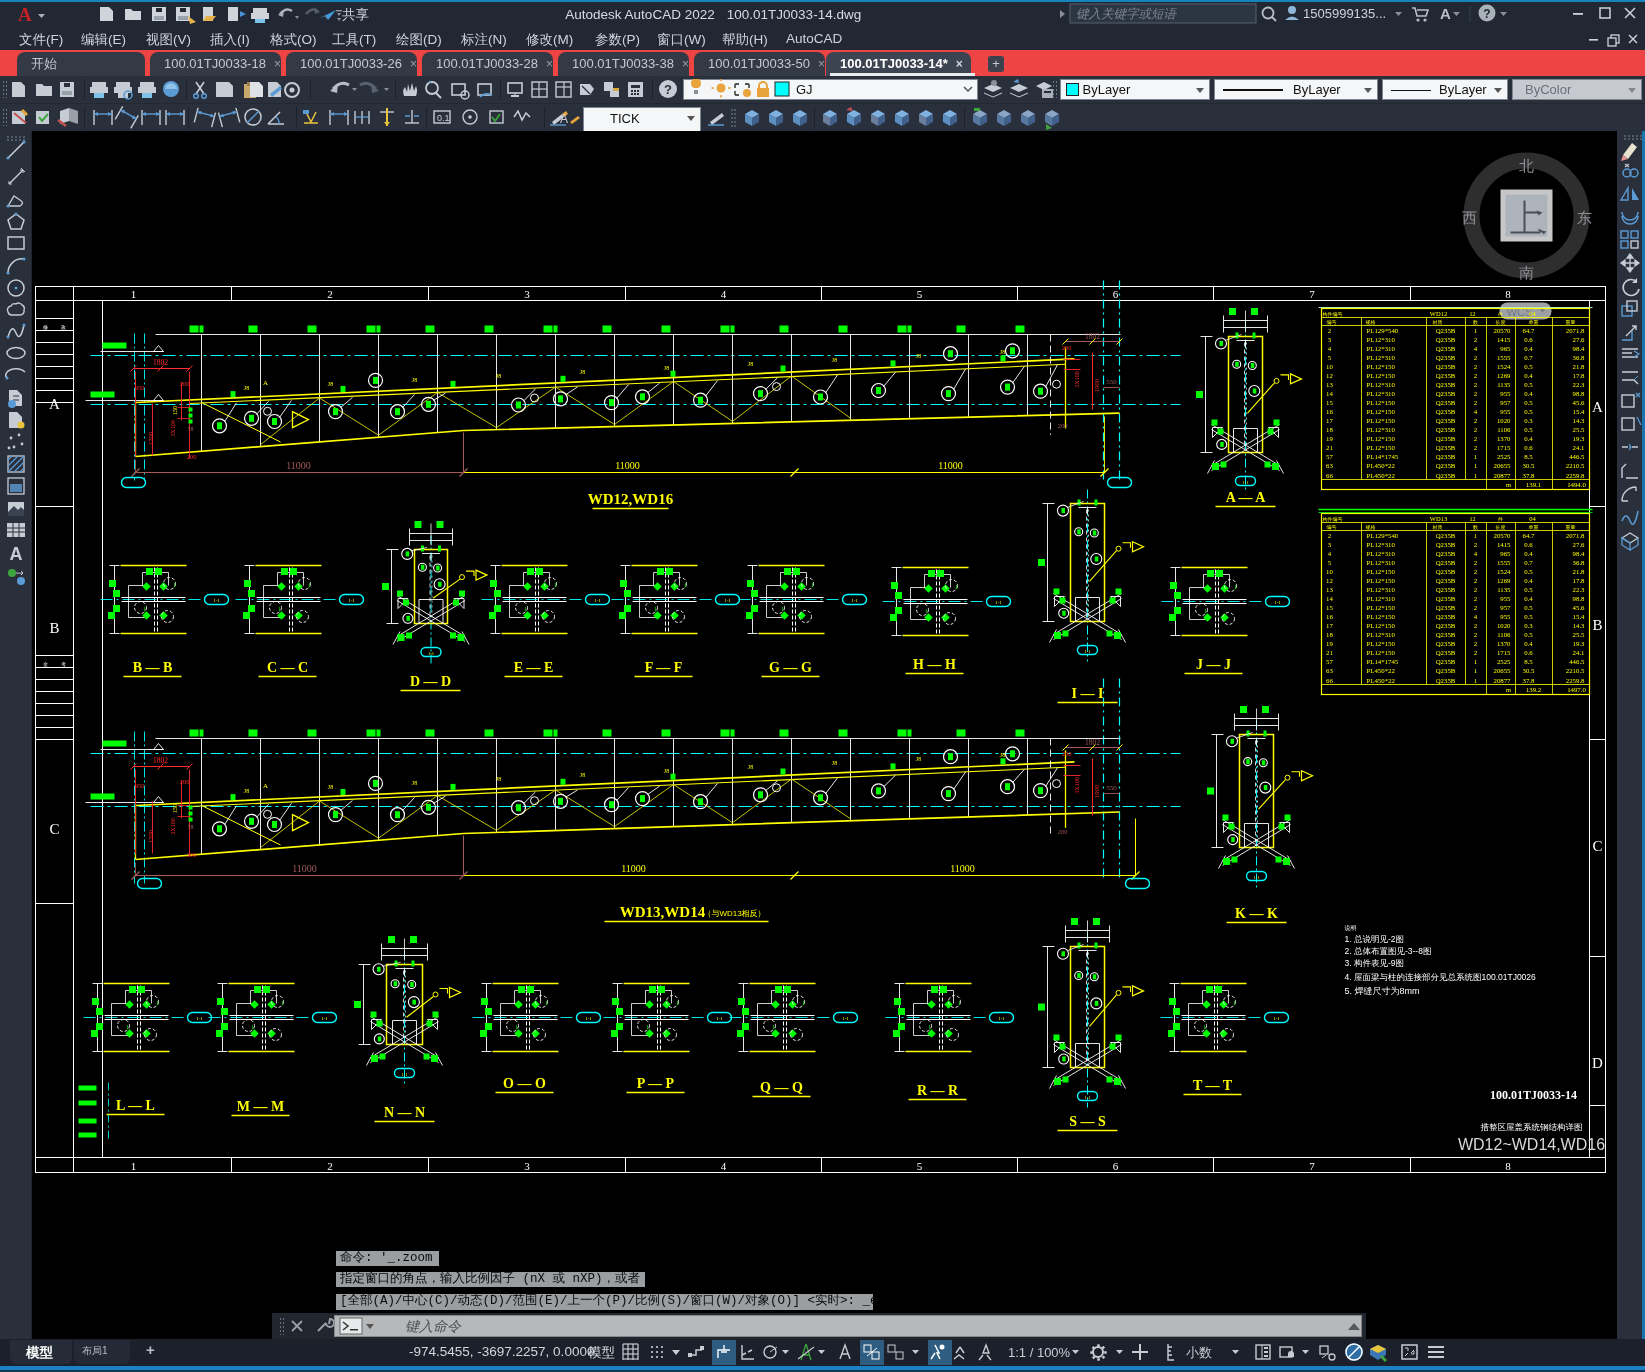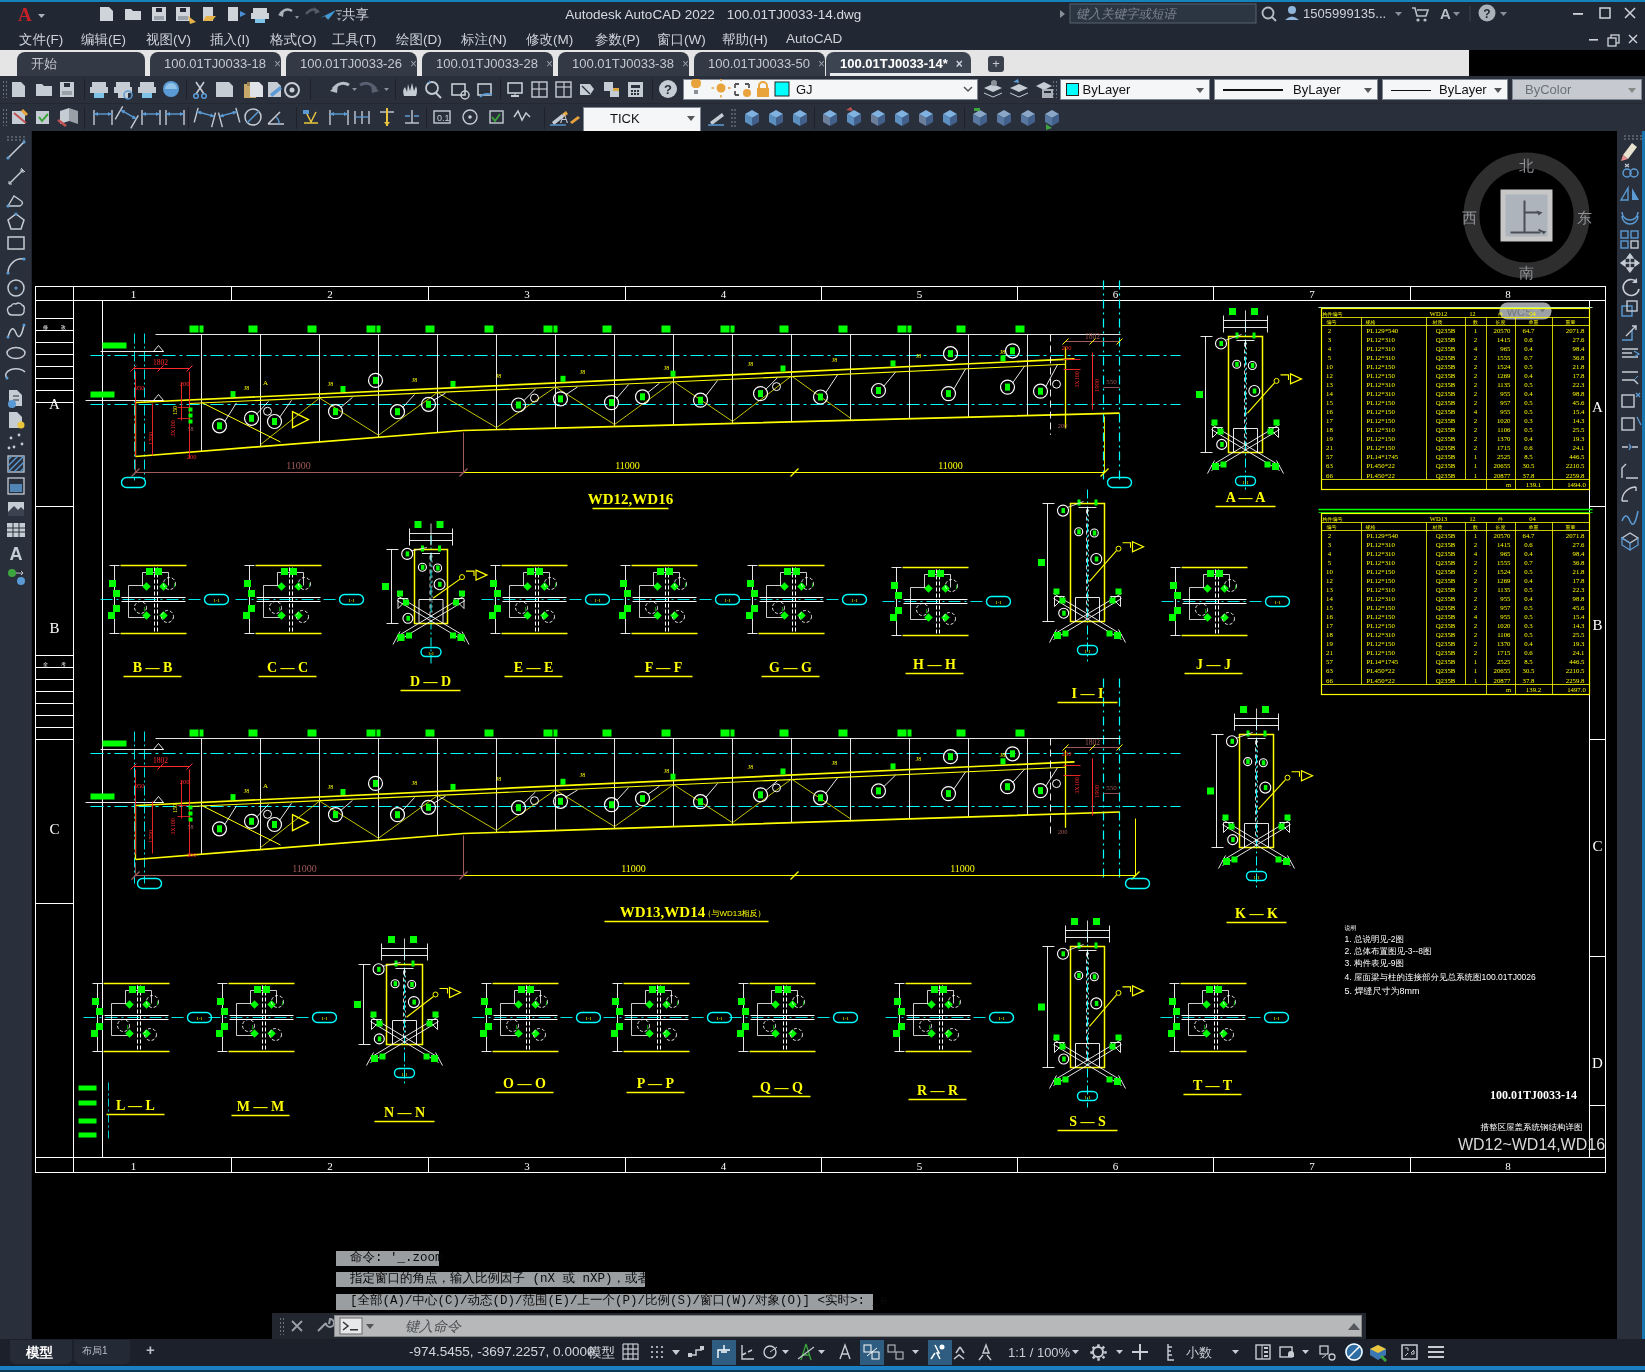--- a/index.html
+++ b/index.html
@@ -2,34 +2,34 @@
 <html><head><meta charset="utf-8">
 <style>
 *{margin:0;padding:0;box-sizing:border-box;}
 html,body{width:1645px;height:1372px;overflow:hidden;background:#000;}
 body{font-family:"Liberation Sans",sans-serif;position:relative;}
 .abs{position:absolute;}
 #titlebar{left:0;top:0;width:1645px;height:28px;background:#212833;}
 #topline{left:0;top:0;width:1645px;height:2px;background:#1583bc;}
 #menubar{left:0;top:28px;width:1645px;height:22px;background:#212833;}
 .menuitem{position:absolute;top:3px;font-size:13.5px;color:#ced3da;}
-#tabbar{left:0;top:50px;width:1469px;height:26px;background:#e5e5e5;}
+#tabbar{left:0;top:50px;width:1645px;height:26px;background:#ef4444;}
 .tab{position:absolute;top:2px;height:24px;background:#333a45;border-radius:8px 8px 0 0;color:#c4c9d1;font-size:13px;line-height:24px;text-align:left;padding-left:14px;}
 .tabx{color:#9aa0a8;font-size:12px;margin-left:8px;}
 #tbrow1{left:0;top:76px;width:1645px;height:27px;background:#2a303b;}
 #tbrow2{left:0;top:103px;width:1645px;height:28px;background:#2a303b;border-top:1px solid #232831;}
 #lefttb{left:0;top:131px;width:32px;height:1208px;background:#2a303b;border-right:1px solid #20252d;}
 #righttb{left:1617px;top:131px;width:28px;height:1208px;background:#2a303b;}
 #rightedge{left:1642px;top:131px;width:3px;height:1208px;background:#1a74ae;}
 #canvas{left:32px;top:131px;width:1585px;height:1208px;background:#000;}
 #statusbar{left:0;top:1339px;width:1645px;height:27px;background:#1b202a;}
 #bottomline{left:0;top:1366px;width:1645px;height:6px;background:#1b80c4;}
 .combo{position:absolute;background:#f5f6f7;border:1px solid #7e8692;color:#111;font-size:13px;}
 .carr{position:absolute;right:5px;top:8px;width:0;height:0;border-left:4px solid transparent;border-right:4px solid transparent;border-top:5px solid #555;}
-.chip{position:absolute;background:#9b9ea1;color:#0a0a0a;font-family:"Liberation Mono",monospace;font-size:12.5px;line-height:15px;padding:0 14px;white-space:pre;}
+.chip{position:absolute;background:#9b9ea1;color:#0a0a0a;font-family:"Liberation Mono",monospace;font-size:12.5px;line-height:15px;padding:0 4px;white-space:pre;}
 .grip{position:absolute;width:5px;height:18px;top:4px;background-image:radial-gradient(circle,#6b7380 1px,transparent 1.1px);background-size:3px 4px;}
 svg{position:absolute;left:0;top:0;}
 </style></head><body>
 
 <div id="titlebar" class="abs"></div>
 <div id="topline" class="abs"></div>
 <svg class="abs" width="1645" height="28" viewBox="0 0 1645 28">
 <text x="18" y="21" font-size="19" font-weight="bold" fill="#c32127" font-family="Liberation Serif,serif">A</text>
     <path d="M38 14 l7 0 -3.5 4 z" fill="#aab0b8"></path>
 <path d="M100 7 h9 l4 4 v10 h-13 z" fill="#cfd4da"></path>

